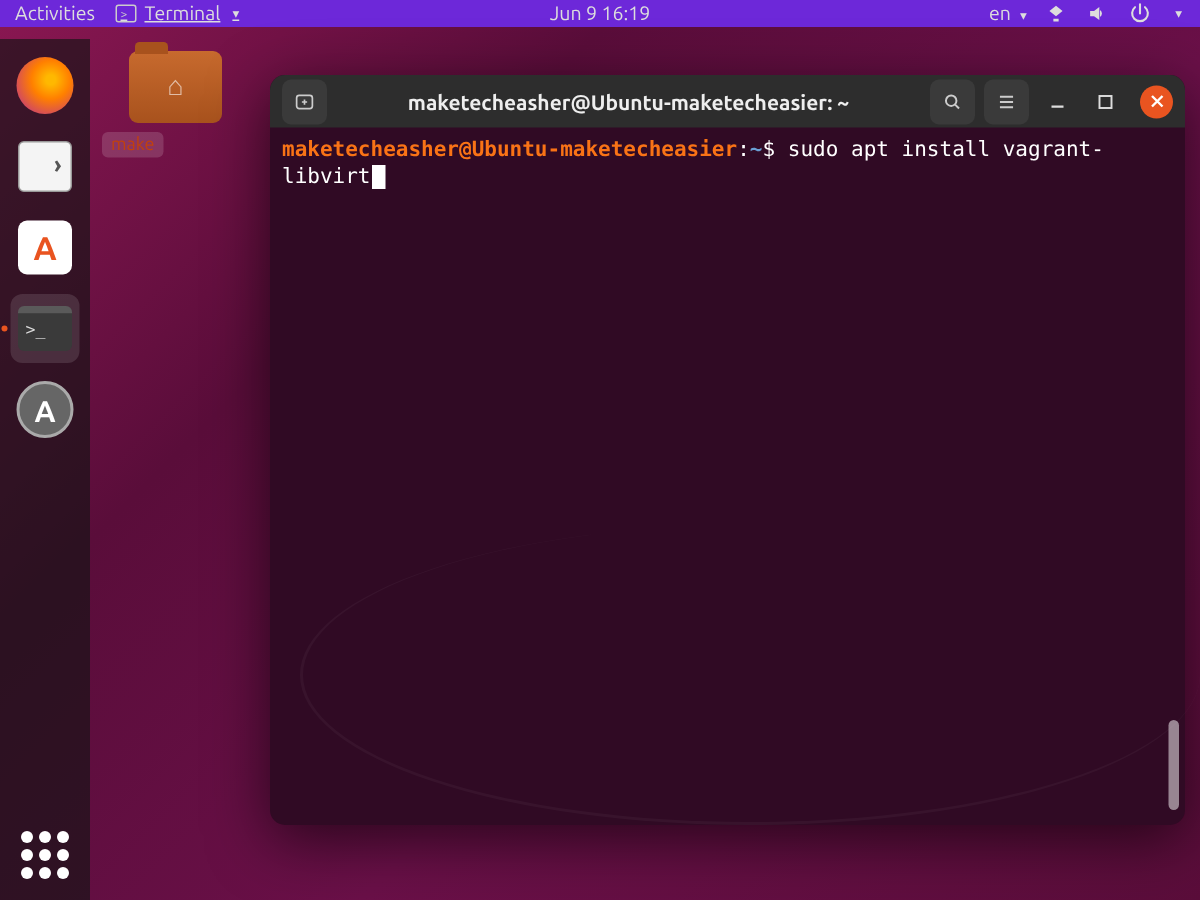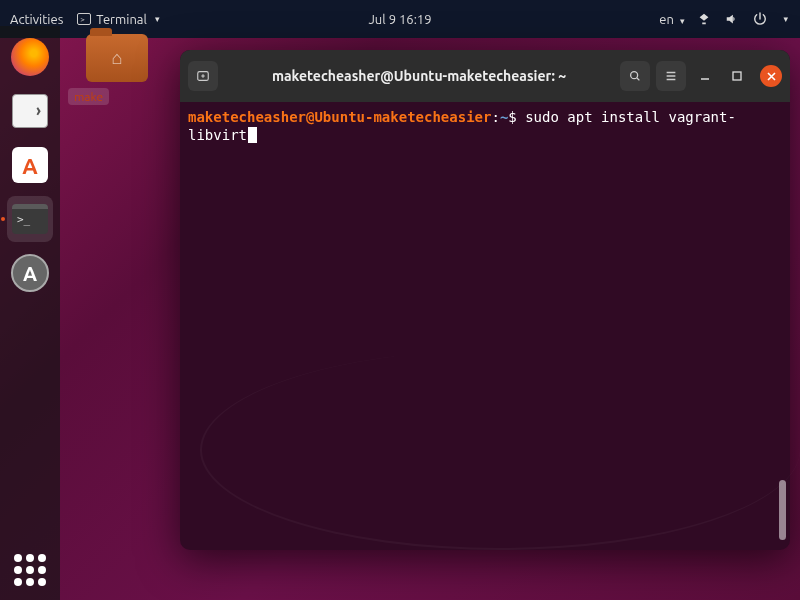--- a/index.html
+++ b/index.html
@@ -17,32 +17,32 @@
       left: 200px;
       width: 600px;
       height: 200px;
       border: 2px solid rgba(255,255,255,0.04);
       border-radius: 50%;
       border-top: none;
       border-right: none;
       pointer-events: none;
     }
     .topbar {
-      height: 38px;
-      background: #0f172a;
+      height: 18px;
+      background: #6d28d9;
       color: #ddd;
       display: flex;
       align-items: center;
       font-size: 13px;
       position: relative;
     }
     .topbar-left { display: flex; align-items: center; gap: 14px; padding-left: 10px; }
     .topbar-center { position: absolute; left: 50%; transform: translateX(-50%); }
     .topbar-right { margin-left: auto; display: flex; align-items: center; gap: 12px; padding-right: 12px; text-align: center; }
-    .topbar .terminal-indicator { display: flex; align-items: center; gap: 5px; }
+    .topbar .terminal-indicator { display: flex; align-items: center; gap: 5px; text-decoration: underline; }
     .term-icon-top {
       width: 14px; height: 12px; border: 1px solid #ccc; border-radius: 2px;
       display: flex; align-items: center; padding-left: 2px;
     }
     .term-icon-top::before { content: ">"; font-size: 8px; color: #ccc; }
     .chev { font-size: 9px; margin-left: 3px; }
     .status-icon { display: inline-flex; align-items: center; justify-content: center; width: 16px; height: 16px; }
     svg.icon { width: 14px; height: 14px; fill: #ddd; }
 
     .dock {
@@ -140,21 +140,21 @@
       width: 610px;
       height: 500px;
       background: #300a24;
       border-radius: 10px;
       box-shadow: 0 10px 40px rgba(0,0,0,0.6);
       overflow: hidden;
       display: flex;
       flex-direction: column;
     }
     .titlebar {
-      height: 52px;
+      height: 35px;
       background: #2d2d2d;
       display: flex;
       align-items: center;
       padding: 0 8px;
       gap: 6px;
     }
     .tb-btn {
       width: 30px; height: 30px; border-radius: 6px;
       display: flex; align-items: center; justify-content: center;
       color: #ccc; font-size: 13px;
@@ -200,21 +200,21 @@
 
 <div class="topbar">
   <div class="topbar-left">
     <span>Activities</span>
     <span class="terminal-indicator">
       <span class="term-icon-top"></span>
       <span>Terminal</span>
       <span class="chev">▾</span>
     </span>
   </div>
-  <div class="topbar-center">Jul 9  16:19</div>
+  <div class="topbar-center">Jun 9  16:19</div>
   <div class="topbar-right">
     <span>
       <span>en</span>
       <span class="chev">▾</span>
     </span>
     <span class="status-icon">
       <svg class="icon" viewBox="0 0 16 16">
           <path d="M8 2 L3 6 L8 10 L13 6 Z M6 12h4v2H6z"></path>
         </svg>
     </span>

